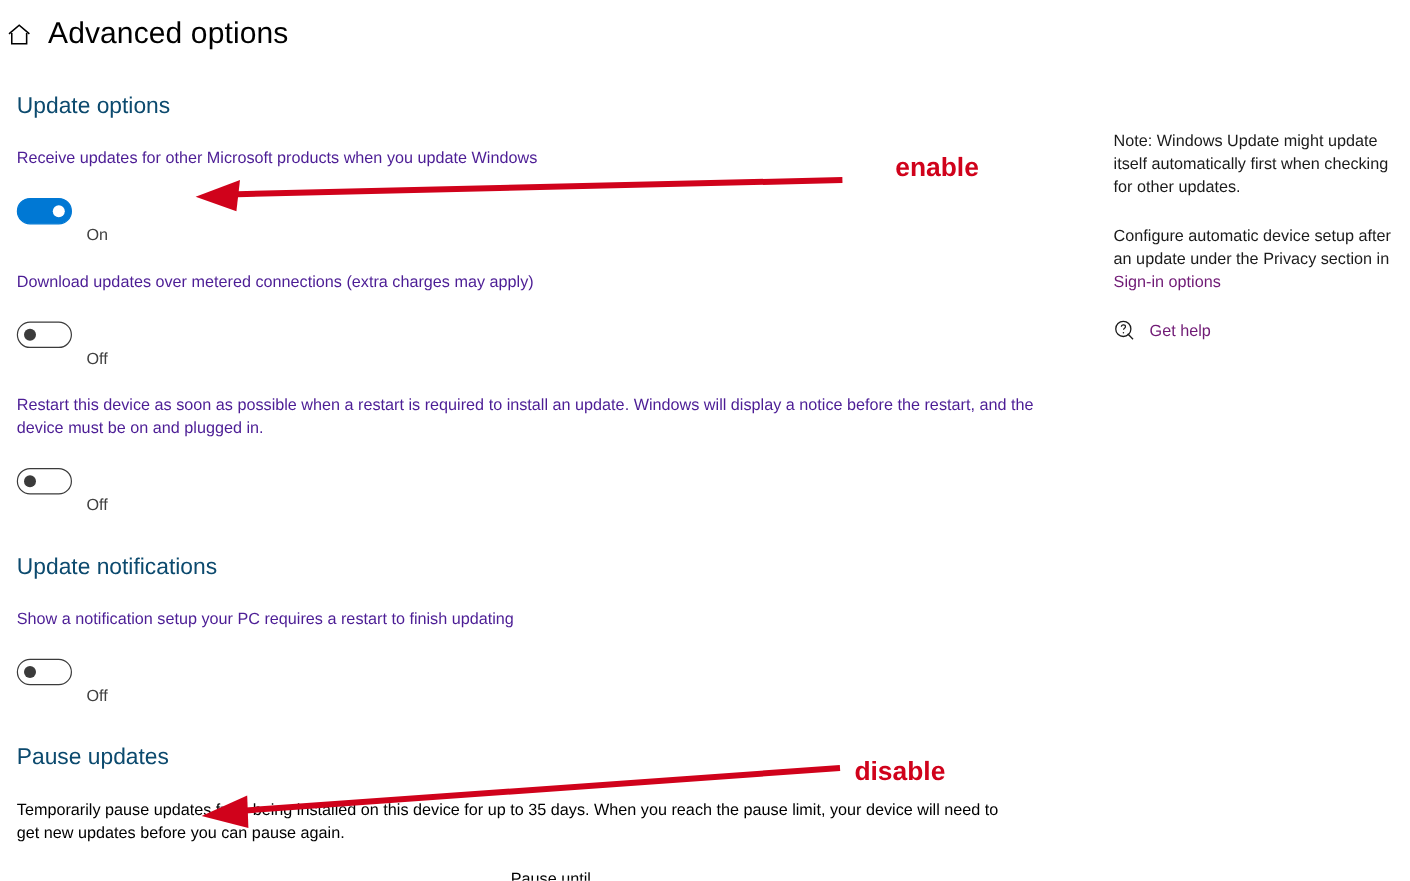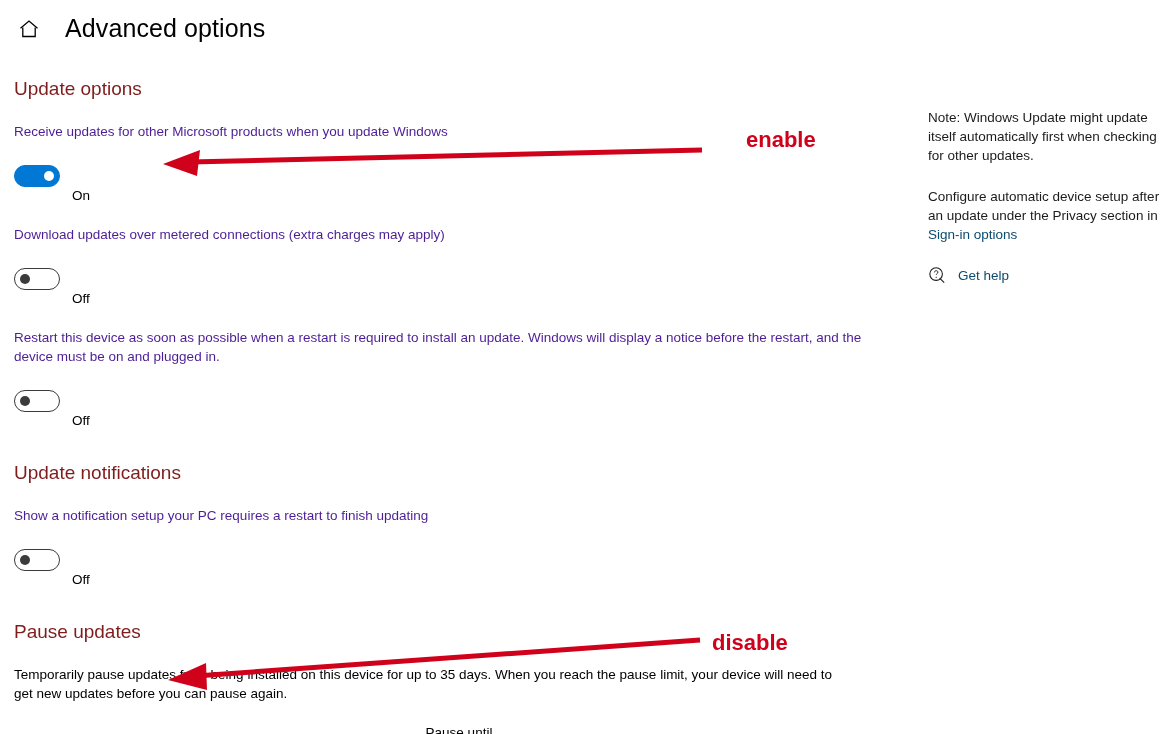--- a/index.html
+++ b/index.html
@@ -17,25 +17,25 @@
   }
 
   .page {
     position: absolute;
     inset: 0;
   }
 
   
   .header {
     position: absolute;
-    left: 17px;
+    left: 4px;
     top: 14px;
     display: flex;
     align-items: center;
-    gap: 24px;
+    gap: 12px;
   }
   .home-icon {
     width: 24px;
     height: 24px;
     display: block;
   }
   .page-title {
     font-size: 25px;
     font-weight: 400;
     color: #000;
@@ -46,21 +46,21 @@
   .main {
     position: absolute;
     left: 14px;
     top: 78px;
     width: 890px;
   }
 
   .section-title {
     font-size: 19px;
     font-weight: 400;
-    color: #7f1d1d;
+    color: #0c4a6e;
     margin: 0 0 22px 0;
   }
 
   .setting-desc {
     font-size: 13.5px;
     line-height: 19px;
     color: #4c1d95;
     margin: 0 0 8px 0;
     max-width: 880px;
   }
@@ -103,21 +103,21 @@
     width: 10px;
     height: 10px;
     border-radius: 50%;
     background: #ffffff;
     top: 50%;
     right: 5px;
     transform: translateY(-50%);
   }
   .toggle-label {
     font-size: 13.5px;
-    color: #000000;
+    color: #404040;
     margin-top: 39px;
   }
 
   .gap-section {
     margin-top: 34px;
   }
 
   .body-text {
     font-size: 13.5px;
     line-height: 19px;
@@ -148,21 +148,21 @@
     cursor: pointer;
   }
   .chev {
     font-size: 10px;
     color: #333;
     line-height: 1;
   }
 
   .link {
     font-size: 13.5px;
-    color: #0c4a6e;
+    color: #701a75;
     text-decoration: none;
     display: inline-block;
     cursor: pointer;
   }
 
   
   .aside {
     position: absolute;
     left: 928px;
     top: 108px;

